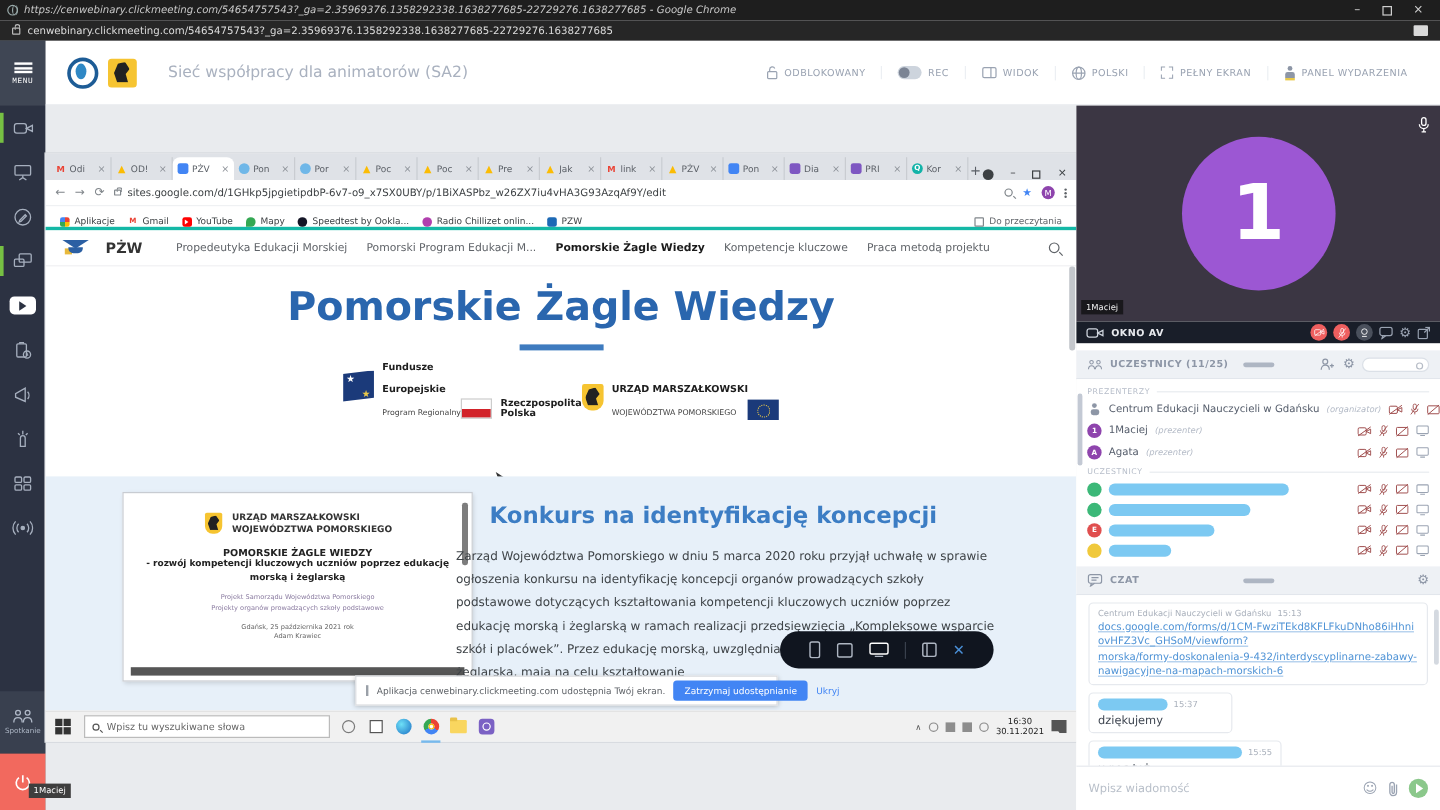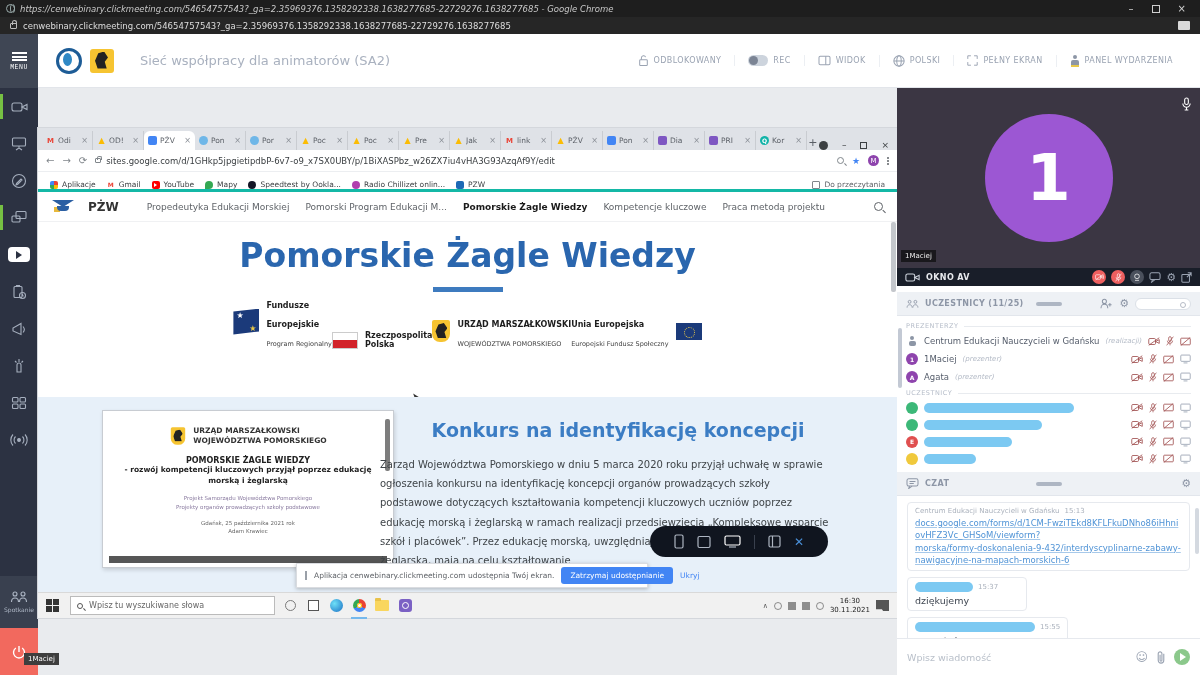--- a/index.html
+++ b/index.html
@@ -131,21 +131,21 @@
   .doccard{position:absolute;left:64px;top:13px;width:292px;height:158px;background:#fff;border:1px solid #c8ccd2;box-shadow:1px 2px 4px rgba(0,0,0,.15);padding:10px 14px 0 14px;text-align:center;overflow:hidden;}
   .doccard .hd{display:flex;align-items:center;justify-content:center;gap:6px;margin-top:4px;}
   .doccard .hd .shield{transform:scale(.8);}
   .doccard .org{font-size:7.5px;font-weight:bold;color:#333;line-height:1.35;text-align:left;}
   .doccard .t1{font-size:8px;font-weight:bold;color:#222;margin-top:9px;}
   .doccard .t2{font-size:7.5px;font-weight:bold;color:#222;line-height:1.4;}
   .doccard .s1{font-size:5.5px;color:#8a7ba0;margin-top:8px;line-height:1.6;}
   .doccard .s2{font-size:5.5px;color:#666;margin-top:7px;line-height:1.6;}
   .doc-scroll{position:absolute;right:3px;top:8px;width:5px;height:52px;background:#7d7d7d;border-radius:2px;}
   .doc-bottom{position:absolute;left:6px;right:6px;bottom:4px;height:7px;background:#565656;}
-  .konkurs{position:absolute;left:370px;top:22px;width:420px;text-align:center;color:#3c7dc4;font-size:19px;font-weight:bold;}
+  .konkurs{position:absolute;left:370px;top:22px;width:420px;color:#3c7dc4;font-size:19px;font-weight:bold;}
   .para{position:absolute;left:342px;top:58px;width:450px;font-size:10px;color:#3f4448;line-height:1.92;}
   .sitescroll{position:absolute;right:1px;top:30px;width:5px;height:70px;background:#c4c7cc;border-radius:2px;}
 
   
   .taskbar{height:26px;background:#f1f1f1;border-top:1px solid #d9d9d9;display:flex;align-items:center;padding:0 4px;gap:7px;}
   .winlogo{width:13px;height:13px;display:grid;grid-template-columns:6px 6px;grid-template-rows:6px 6px;gap:1px;margin:0 4px;}
   .winlogo i{background:#333;}
   .wsearch{width:205px;height:19px;background:#fff;border:1px solid #bbb;display:flex;align-items:center;gap:6px;padding:0 6px;font-size:8px;color:#666;}
   .wsearch .mg{width:6px;height:6px;border:1px solid #555;border-radius:50%;position:relative;flex:none;}
   .wsearch .mg::after{content:"";position:absolute;left:5px;top:5px;width:3px;height:1px;background:#555;transform:rotate(45deg);}
@@ -593,33 +593,32 @@
           <div class="pl">
             <span class="pol-flag"></span>
             <span class="nm" style="white-space:pre-line">Rzeczpospolita
 Polska</span>
           </div>
           <div class="pl">
             <span class="shield"></span>
             <span><span class="nm">URZĄD MARSZAŁKOWSKI</span><br><span class="sb2">WOJEWÓDZTWA POMORSKIEGO</span></span>
           </div>
           <div class="pl">
-            <span><span class="nm">Unia Europejska</span><br><span class="sb2">Europejski Fundusz Społeczny</span></span>
             <span class="eu-flag"></span>
           </div>
         </div>
 
         <div class="bluesec">
           <div class="doccard">
             <div class="hd">
               <span class="shield"></span>
               <span class="org"><span>URZĄD MARSZAŁKOWSKI</span><br><span>WOJEWÓDZTWA POMORSKIEGO</span></span>
             </div>
             <div class="t1">POMORSKIE ŻAGLE WIEDZY</div>
-            <div class="t2">- rozwój kompetencji kluczowych przyjął poprzez edukację morską i żeglarską</div>
+            <div class="t2">- rozwój kompetencji kluczowych uczniów poprzez edukację morską i żeglarską</div>
             <div class="s1"><span>Projekt Samorządu Województwa Pomorskiego</span><br><span>Projekty organów prowadzących szkoły podstawowe</span></div>
             <div class="s2"><span>Gdańsk, 25 października 2021 rok</span><br><span>Adam Krawiec</span></div>
             <div class="doc-scroll"></div>
             <div class="doc-bottom"></div>
           </div>
           <div class="konkurs">Konkurs na identyfikację koncepcji</div>
           <div class="para">Zarząd Województwa Pomorskiego w dniu 5 marca 2020 roku przyjął uchwałę w sprawie ogłoszenia konkursu na identyfikację koncepcji organów prowadzących szkoły podstawowe dotyczących kształtowania kompetencji kluczowych uczniów poprzez edukację morską i żeglarską w ramach realizacji przedsięwzięcia „Kompleksowe wsparcie szkół i placówek”. Przez edukację morską, uwzględniając nadmorskie położenie, i żeglarską, mają na celu kształtowanie</div>
         </div>
         <div class="sitescroll"></div>
 
@@ -765,21 +764,21 @@
       </span>
     </div>
 
     <div class="plist">
       <div class="seclbl">PREZENTERZY</div>
       <div>
 
           <div class="prow">
             <span class="av org"></span>
             <span class="nm">Centrum Edukacji Nauczycieli w Gdańsku</span>
-            <span class="rl">(realizacji)</span>
+            <span class="rl">(organizator)</span>
             <span class="rowicons">
               <svg class="off" width="12" height="9" viewBox="0 0 16 12">
                 <rect x="1" y="2" width="9" height="8" rx="1.5"></rect>
                 <path d="M10 6l5-2.5v5L10 6z"></path>
                 <path d="M1 11L15 1"></path>
               </svg>
               <svg class="off" width="8" height="10" viewBox="0 0 12 15">
                 <rect x="4" y="1" width="4" height="7" rx="2"></rect>
                 <path d="M2 7a4 4 0 008 0M6 11v3"></path>
                 <path d="M1 14L11 1"></path>

